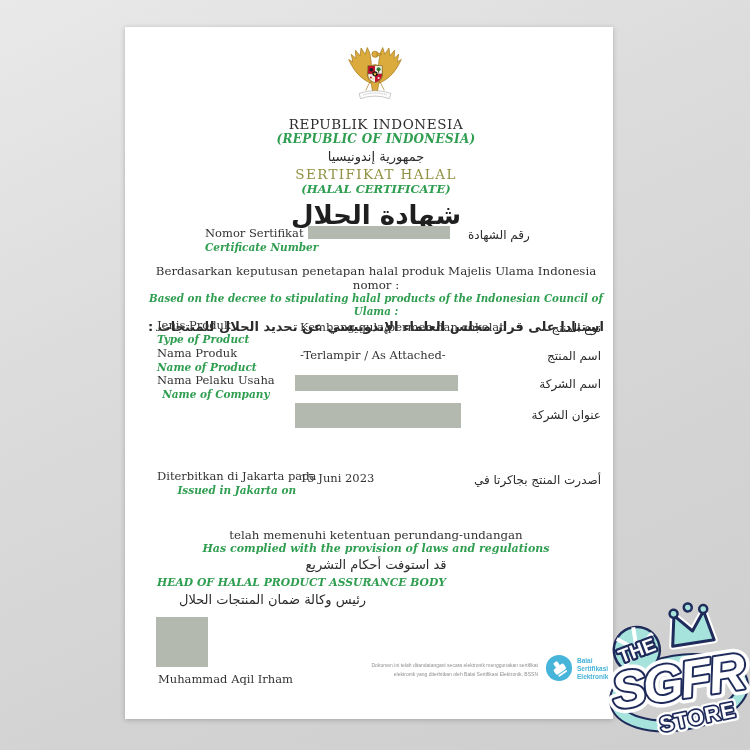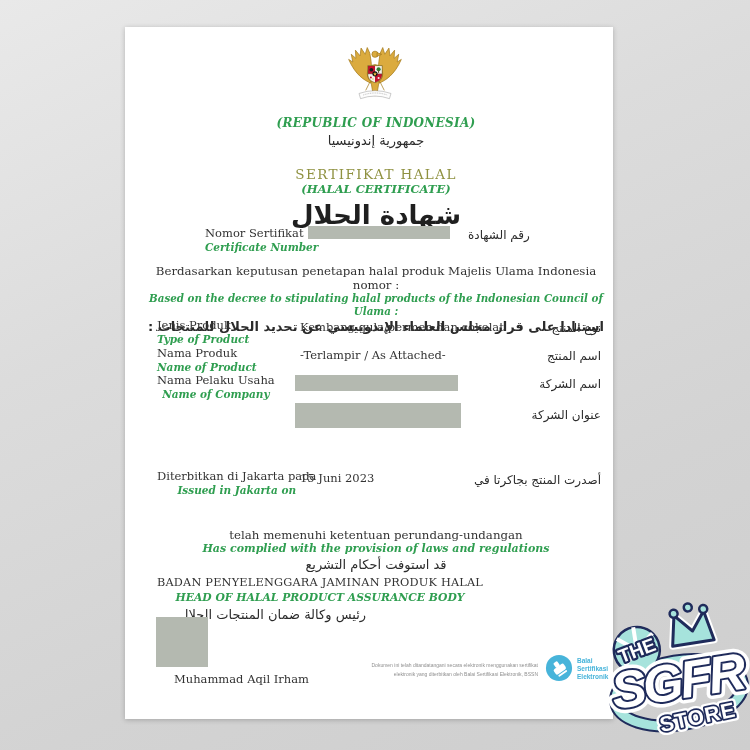--- a/index.html
+++ b/index.html
@@ -69,20 +69,21 @@
         <circle cx="60" cy="54" r="5" fill="#121212"></circle>
         <polygon points="60,50.4 61.1,52.9 63.8,53.1 61.8,54.9 62.4,57.5 60,56.1 57.6,57.5 58.2,54.9 56.2,53.1 58.9,52.9" fill="#E3B43C"></polygon>
       </g>
       <path d="M46 38 h28 v16 c0 10 -7 15 -14 17 c-7 -2 -14 -7 -14 -17 Z" fill="none" stroke="#6f6127" stroke-width="1.2"></path>
       <path d="M29 92 Q60 81 91 92 L88 102 Q60 92 32 102 Z" fill="#FDFDFD" stroke="#9a9a9a" stroke-width="1"></path>
       <path d="M37 95 Q60 87 84 95" fill="none" stroke="#8a8a8a" stroke-width="1" stroke-dasharray="2 1.4"></path>
     </svg>
   </div>
 
   <div class="centered" style="top:89px;">
+    <div class="hdr-id">REPUBLIK INDONESIA</div>
     <div class="en hdr-en">(REPUBLIC OF INDONESIA)</div>
     <div class="ar hdr-ar">جمهورية إندونيسيا</div>
   </div>
   <div class="centered" style="top:139px;">
     <div class="title-id">SERTIFIKAT HALAL</div>
     <div class="en title-en">(HALAL CERTIFICATE)</div>
     <div class="ar title-ar">شهادة الحلال</div>
   </div>
 
   <div class="abs" style="left:0;top:198px;width:100%;height:30px;">
@@ -141,26 +142,25 @@
     <div class="ar row-ar" style="top:3px;">أصدرت المنتج بجاكرتا في</div>
   </div>
 
   <div class="centered" style="top:501px;">
     <div class="tx" style="font-size:11.8px;">telah memenuhi ketentuan perundang-undangan</div>
     <div class="en" style="font-size:11px;">Has complied with the provision of laws and regulations</div>
     <div class="ar" style="font-size:13px;margin-top:1px;">قد استوفت أحكام التشريع</div>
   </div>
 
   <div class="abs" style="left:32px;top:549px;">
-    <div class="kepala-line">BADAN PENYELENGGARA JAMINAN PRODUK HALAL</div>
     <div class="en" style="font-size:10.8px;">HEAD OF HALAL PRODUCT ASSURANCE BODY</div>
     <div class="ar" style="font-size:13px;margin:1px 0 0 22px;text-align:left;direction:rtl;display:inline-block;">رئيس وكالة ضمان المنتجات الحلال</div>
   </div>
   <div class="redact abs" style="left:31px;top:590px;width:52px;height:50px;"></div>
-  <div class="abs sig-name" style="left:33px;top:645px;margin-left:16px;">Muhammad Aqil Irham</div>
+  <div class="abs sig-name" style="left:33px;top:645px;">Muhammad Aqil Irham</div>
 
   <div class="abs esign-text" style="right:75px;top:634px;width:190px;">
     <div>Dokumen ini telah ditandatangani secara elektronik menggunakan sertifikat</div>
     <div>elektronik yang diterbitkan oleh Balai Sertifikasi Elektronik, BSSN</div>
   </div>
   <div class="abs" style="left:420px;top:626px;width:66px;height:34px;">
     <div class="abs" style="left:0;top:1px;">
       <svg width="28" height="28" viewBox="0 0 30 30">
         <circle cx="15" cy="15" r="14" fill="#47B4DA"></circle>
         <g transform="rotate(-35 15 15)" fill="#ffffff">

